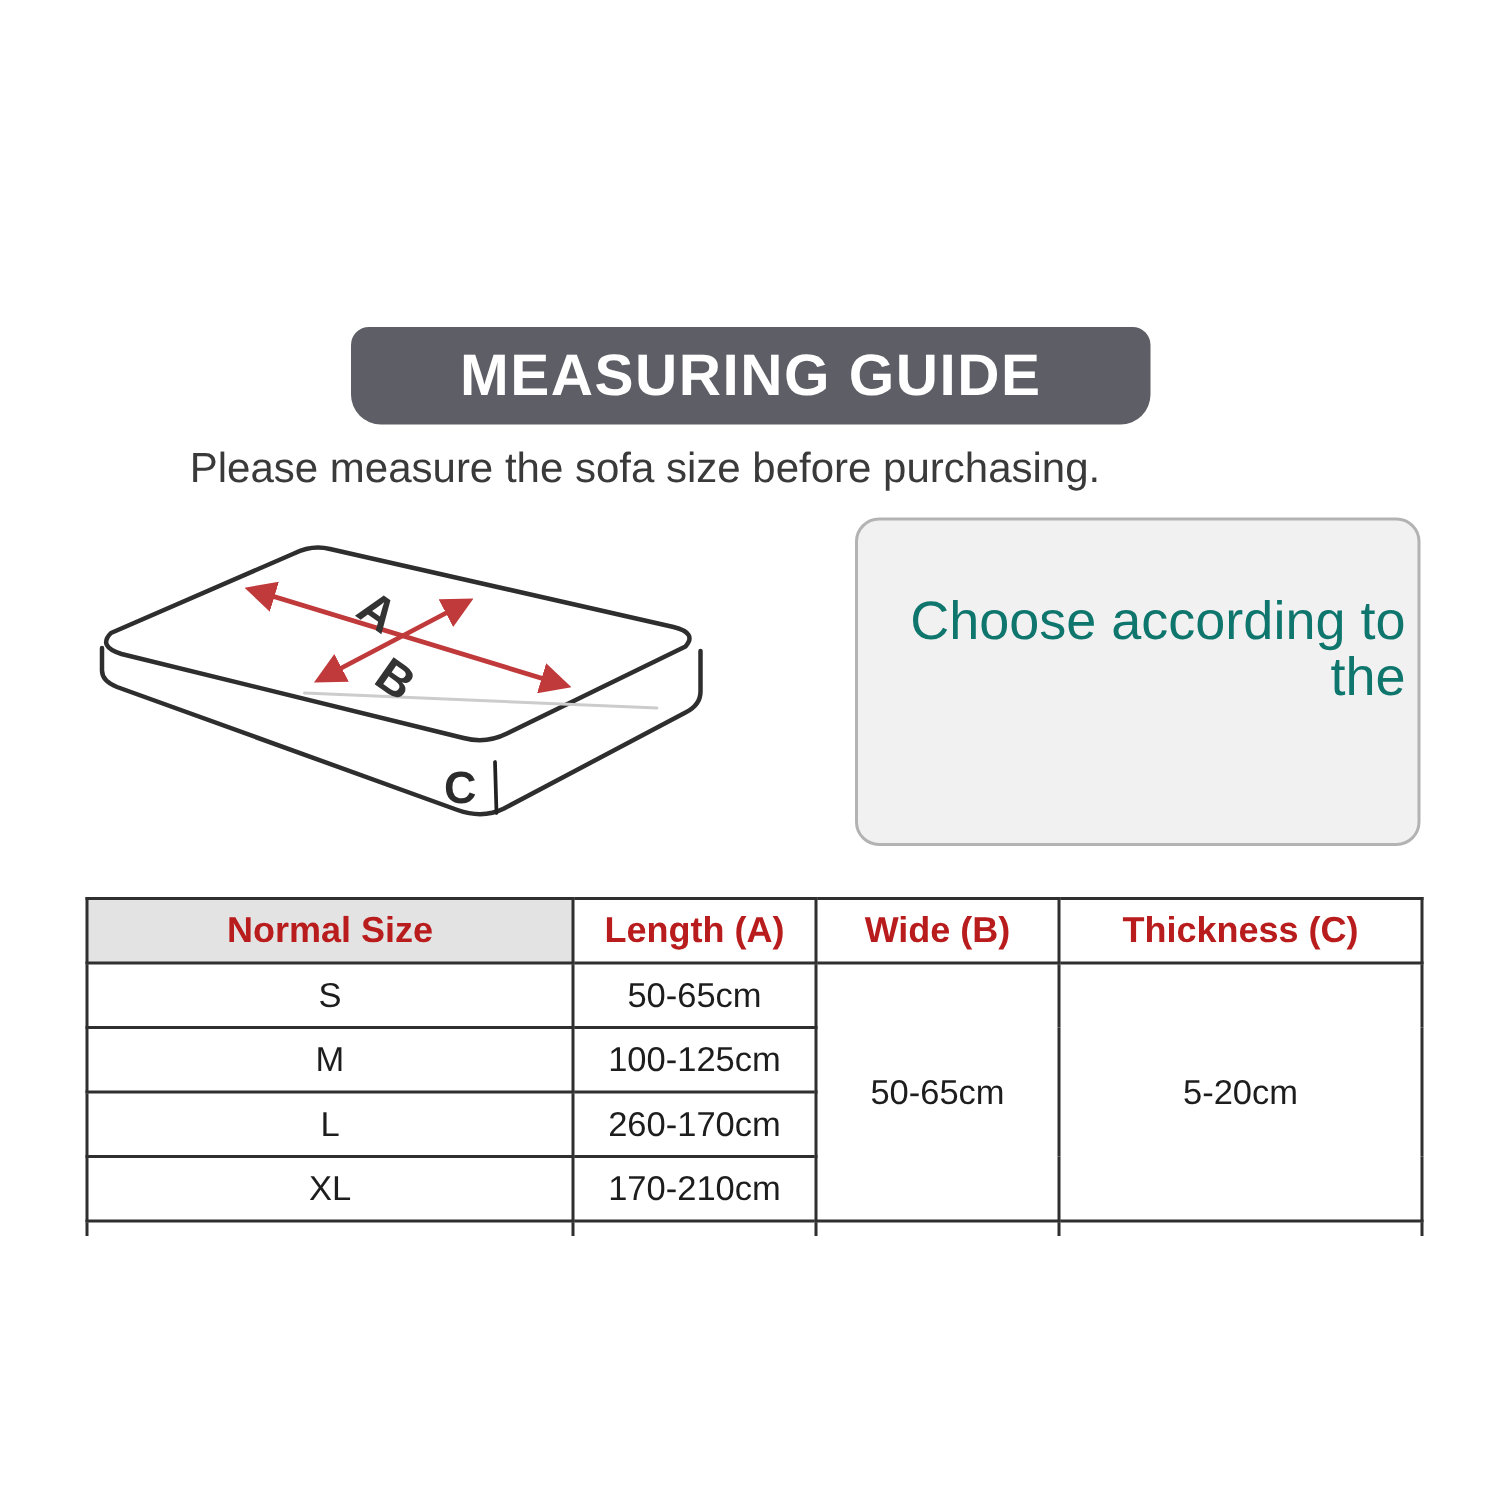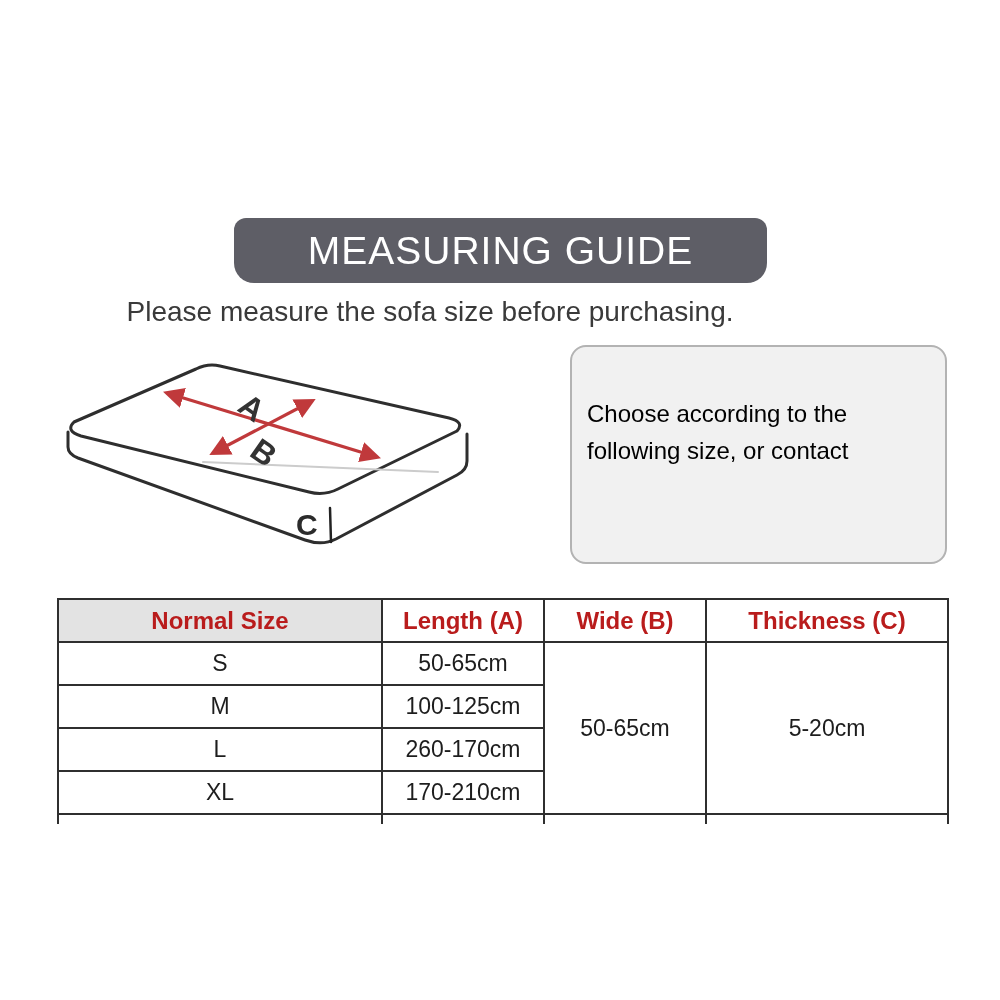--- a/index.html
+++ b/index.html
@@ -11,21 +11,21 @@
     font-family:"Liberation Sans", sans-serif;
   }
   
   .banner{
     position:absolute;left:234px;top:218px;width:533px;height:65px;
     background:#5e5e66;
     border-radius:12px 12px 20px 20px;
     display:flex;align-items:center;justify-content:center;
   }
   .banner-text{
-    color:#ffffff;font-size:39px;font-weight:400;letter-spacing:1px;
+    color:#ffffff;font-size:39px;font-weight:700;letter-spacing:1px;
   }
   .subtitle{
     position:absolute;left:0;top:296px;width:860px;
     text-align:center;font-size:28px;font-weight:500;color:#3a3a3a;
   }
   
   .watermark{
     position:absolute;left:52px;top:400px;
     font-size:45px;font-weight:600;letter-spacing:3px;
     color:rgba(40,40,40,0.16);white-space:nowrap;z-index:1;
@@ -34,21 +34,21 @@
     position:absolute;left:30px;top:350px;width:530px;height:215px;z-index:2;
   }
   
   .note-box{
     position:absolute;left:570px;top:345px;width:377px;height:219px;
     box-sizing:border-box;
     background:#f1f1f1;border:2px solid #b3b3b3;border-radius:16px;
     padding:48px 8px 0 15px;
   }
   .note-line{
-    font-size:24px;line-height:37px;font-weight:500;color:#000000;
+    font-size:36px;line-height:37px;font-weight:500;color:#0f766e;text-align:right;
   }
   
   .size-table{
     position:absolute;left:57px;top:598px;width:890px;
     border-collapse:collapse;table-layout:fixed;
     font-family:"Liberation Sans", sans-serif;
   }
   .size-table th,.size-table td{
     border:2px solid #2f2f2f;
     text-align:center;vertical-align:middle;
@@ -95,21 +95,20 @@
 
     <text x="236" y="410" transform="rotate(35 236 410)" font-size="32" font-weight="700" fill="#333333" font-family="Liberation Sans, sans-serif">A</text>
     <text x="248" y="455" transform="rotate(35 248 455)" font-size="32" font-weight="700" fill="#333333" font-family="Liberation Sans, sans-serif">B</text>
     <text x="296" y="535" font-size="30" font-weight="600" fill="#2b2b2b" font-family="Liberation Sans, sans-serif">C</text>
 
     <line x1="330" y1="508" x2="331" y2="542" stroke="#222222" stroke-width="2.5" stroke-linecap="round"></line>
   </svg>
 
   <div class="note-box">
     <div class="note-line">Choose according to the</div>
-    <div class="note-line">following size, or contact</div>
   </div>
 
   <table class="size-table">
     <colgroup>
       <col style="width:324px">
       <col style="width:162px">
       <col style="width:162px">
       <col style="width:242px">
     </colgroup>
     <thead>

